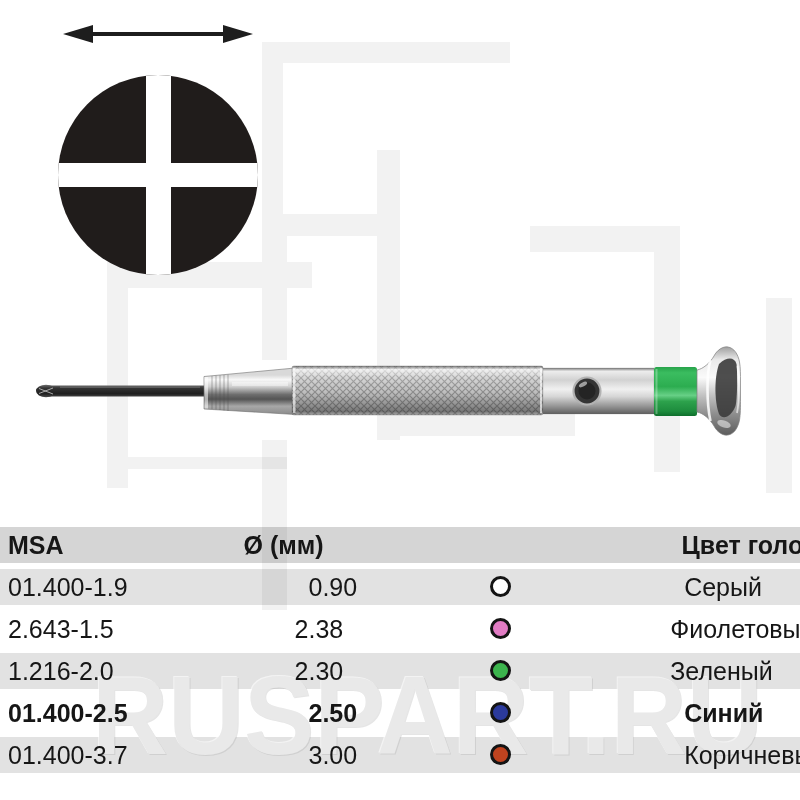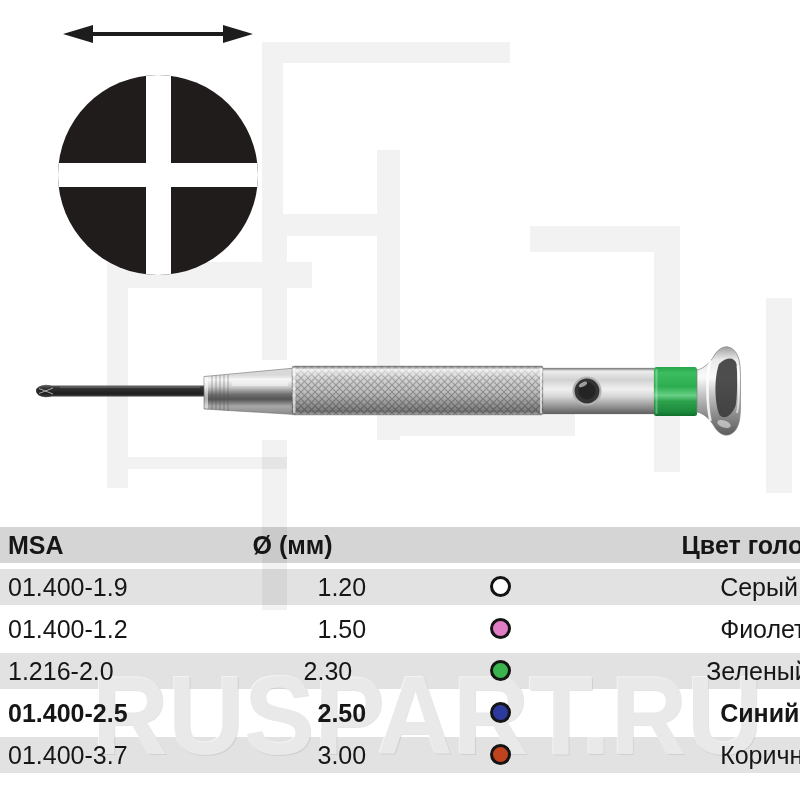--- a/index.html
+++ b/index.html
@@ -21,22 +21,22 @@
 
   
   #tool-svg{position:absolute;left:0;top:0;width:800px;height:800px;pointer-events:none;}
 
   
   .trow{position:absolute;left:0;width:800px;height:36px;font-size:25px;color:#161616;}
   .trow .cell{position:relative;z-index:2;line-height:36px;white-space:nowrap;}
   .band-head{background:#d5d5d5;}
   .band-gray{background:#e2e2e2;}
   .c-msa{position:absolute;left:8px;}
-  .c-dia{position:absolute;left:191px;width:130px;text-align:center;}
-  .c-colorname{position:absolute;left:502px;margin-left:36px;}
+  .c-dia{position:absolute;left:182px;width:130px;text-align:center;}
+  .c-colorname{position:absolute;left:502px;}
   .h-color{position:absolute;left:533px;}
   .bold{font-weight:bold;}
   .dot{position:absolute;left:490px;top:7px;width:15px;height:15px;border-radius:50%;
     border:3px solid #141414;background:#fff;}
 
   
   #watermark{position:absolute;left:92px;top:660px;z-index:1;font-size:112px;line-height:112px;
     font-weight:bold;color:#e9e9e9;letter-spacing:0px;transform:scaleX(0.94);transform-origin:left center;
     text-shadow:1px 1px 0 rgba(160,160,160,0.28), -1px -1px 0 rgba(255,255,255,0.6);white-space:nowrap;}
 </style>
@@ -187,29 +187,29 @@
   <div>
     <div class="trow band-head bold" style="top:527px;">
       <span class="cell c-msa">MSA</span>
       <span class="cell c-dia">Ø (мм)</span>
       <span class="cell h-color">Цвет головки</span>
       
     </div>
 
     <div class="trow band-gray" style="top:569px;">
       <span class="cell c-msa">01.400-1.9</span>
-      <span class="cell c-dia">1.20</span>
+      <span class="cell c-dia">0.90</span>
       <span class="dot" style="z-index: 2; background: rgb(255, 255, 255);"></span>
       <span class="cell c-colorname">Серый</span>
       
     </div>
 
     <div class="trow" style="top:611px;">
-      <span class="cell c-msa">01.400-1.2</span>
-      <span class="cell c-dia">1.50</span>
+      <span class="cell c-msa">2.643-1.5</span>
+      <span class="cell c-dia">2.38</span>
       <span class="dot" style="z-index: 2; background: rgb(226, 124, 196);"></span>
       <span class="cell c-colorname">Фиолетовый</span>
       
     </div>
 
     <div class="trow band-gray" style="top:653px;">
       <span class="cell c-msa">1.216-2.0</span>
       <span class="cell c-dia">2.30</span>
       <span class="dot" style="z-index: 2; background: rgb(60, 180, 77);"></span>
       <span class="cell c-colorname">Зеленый</span>

